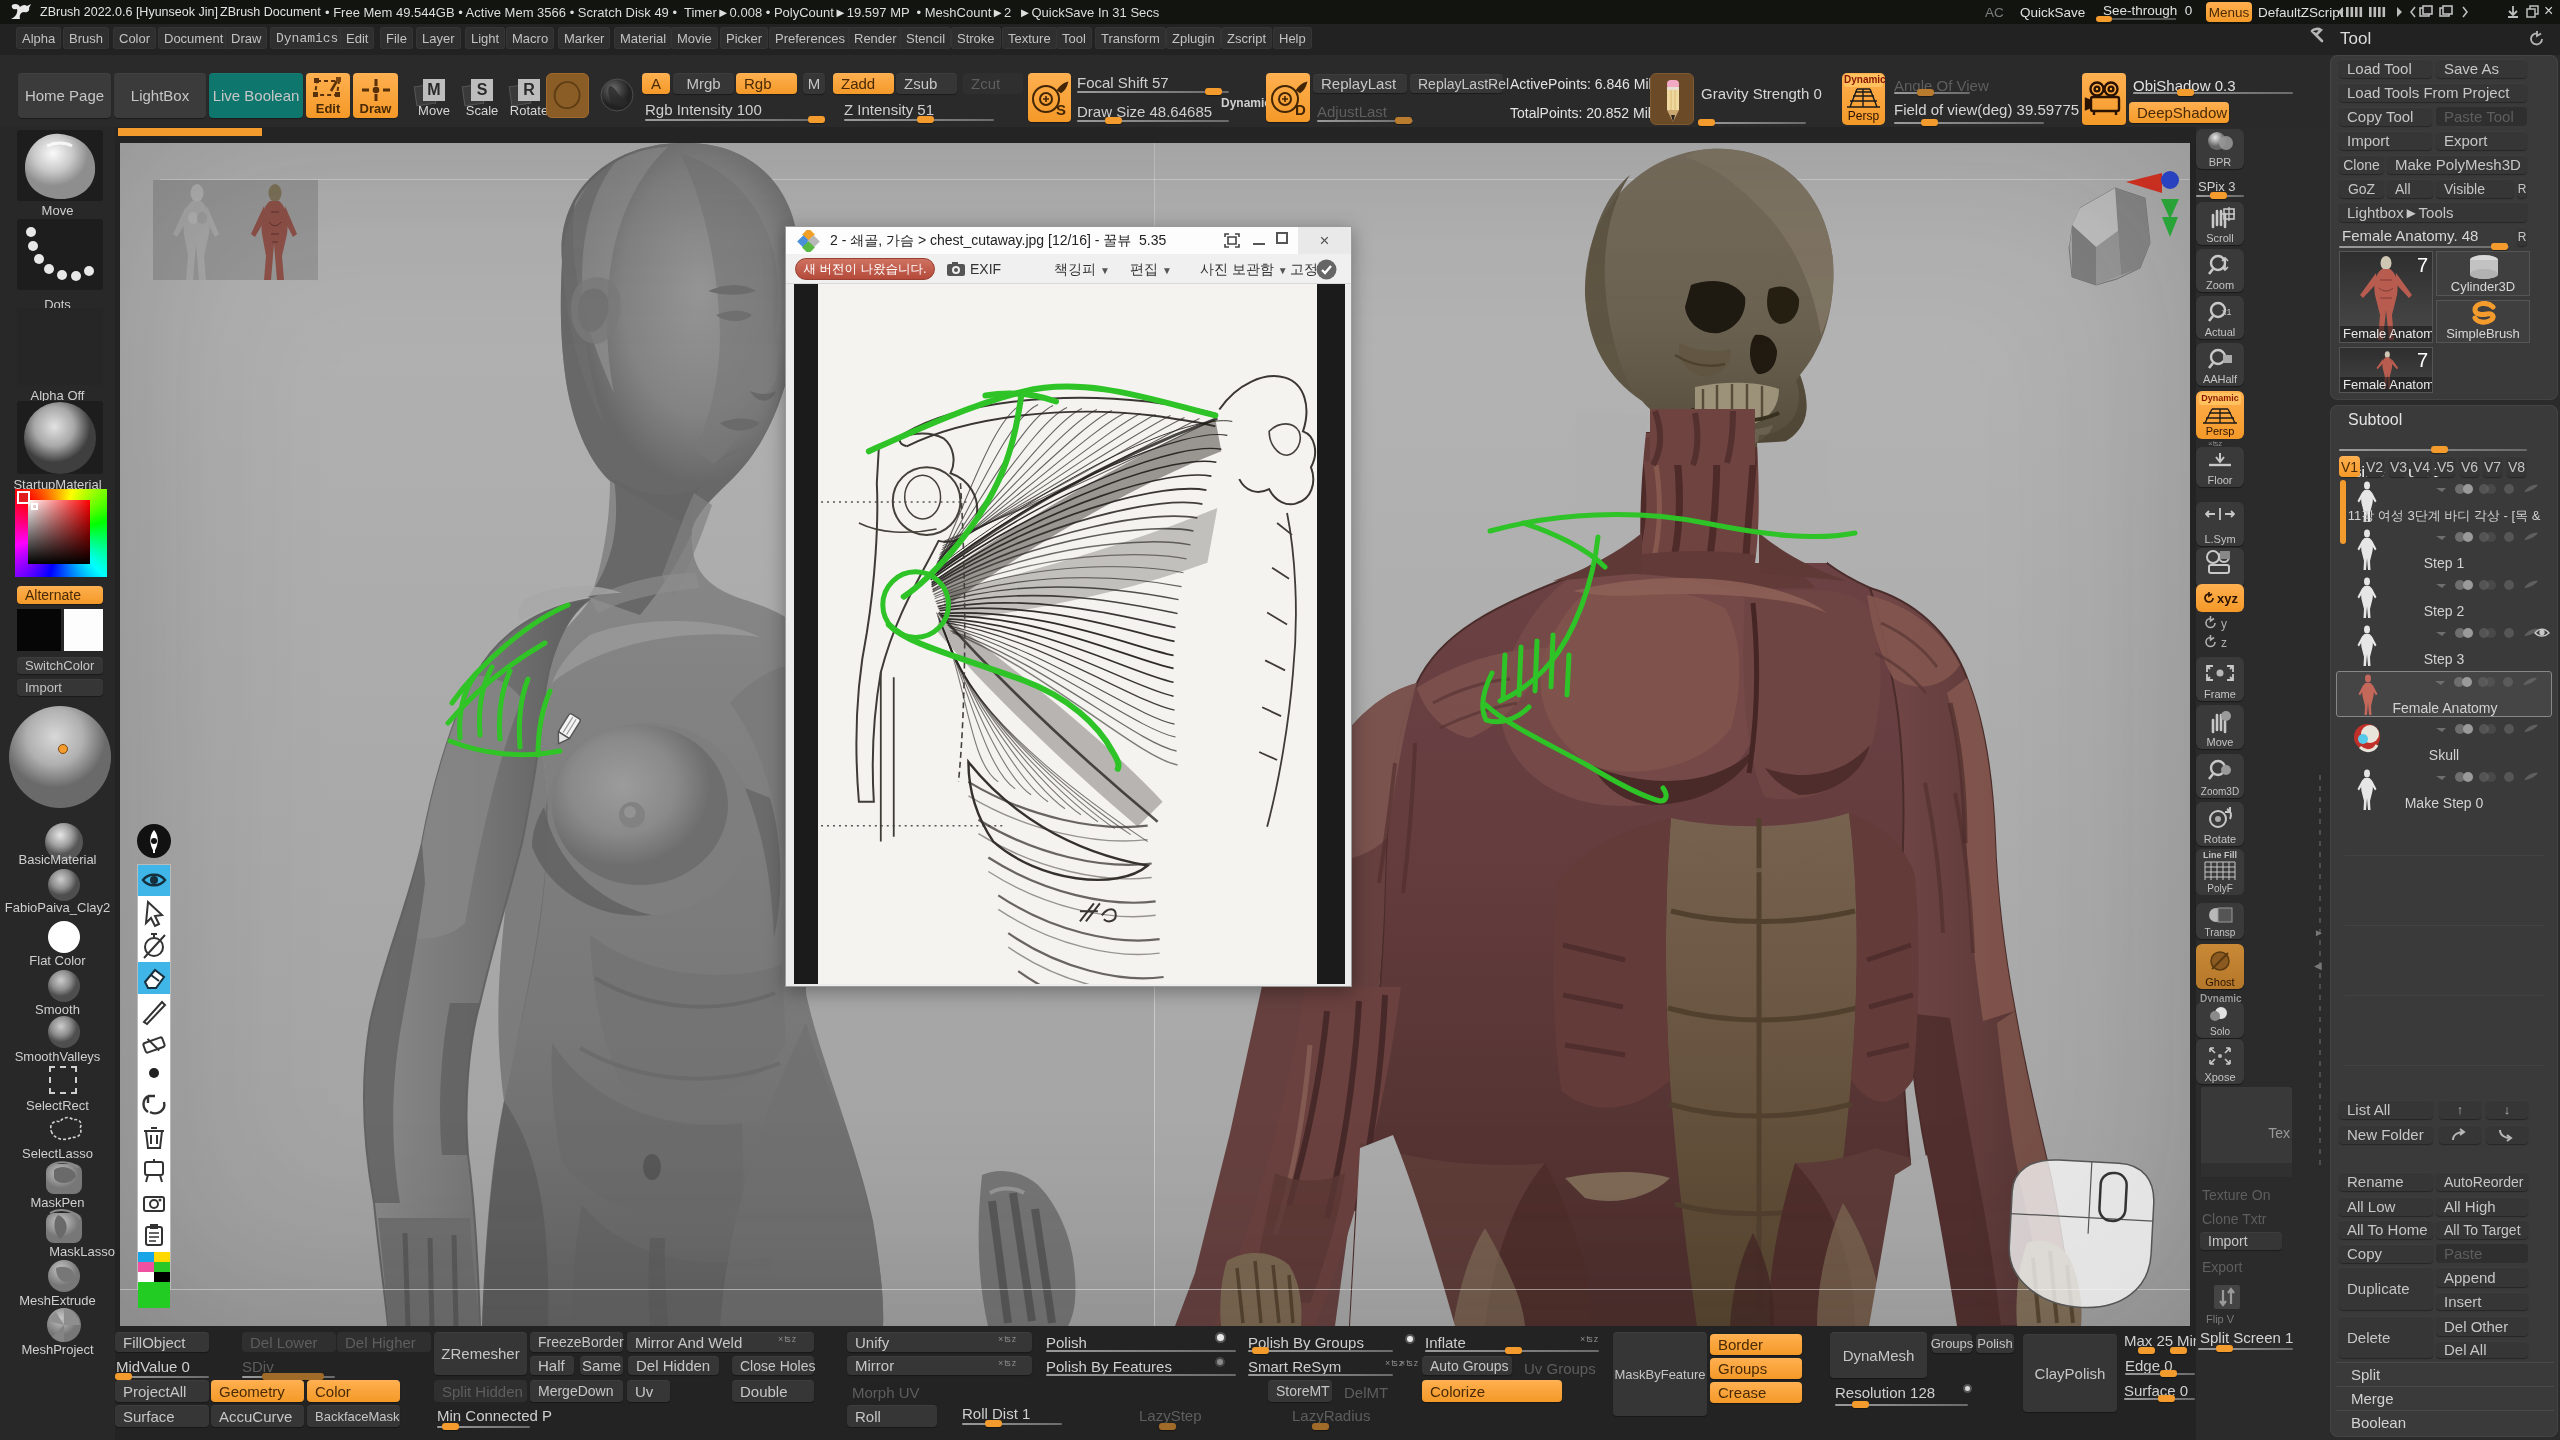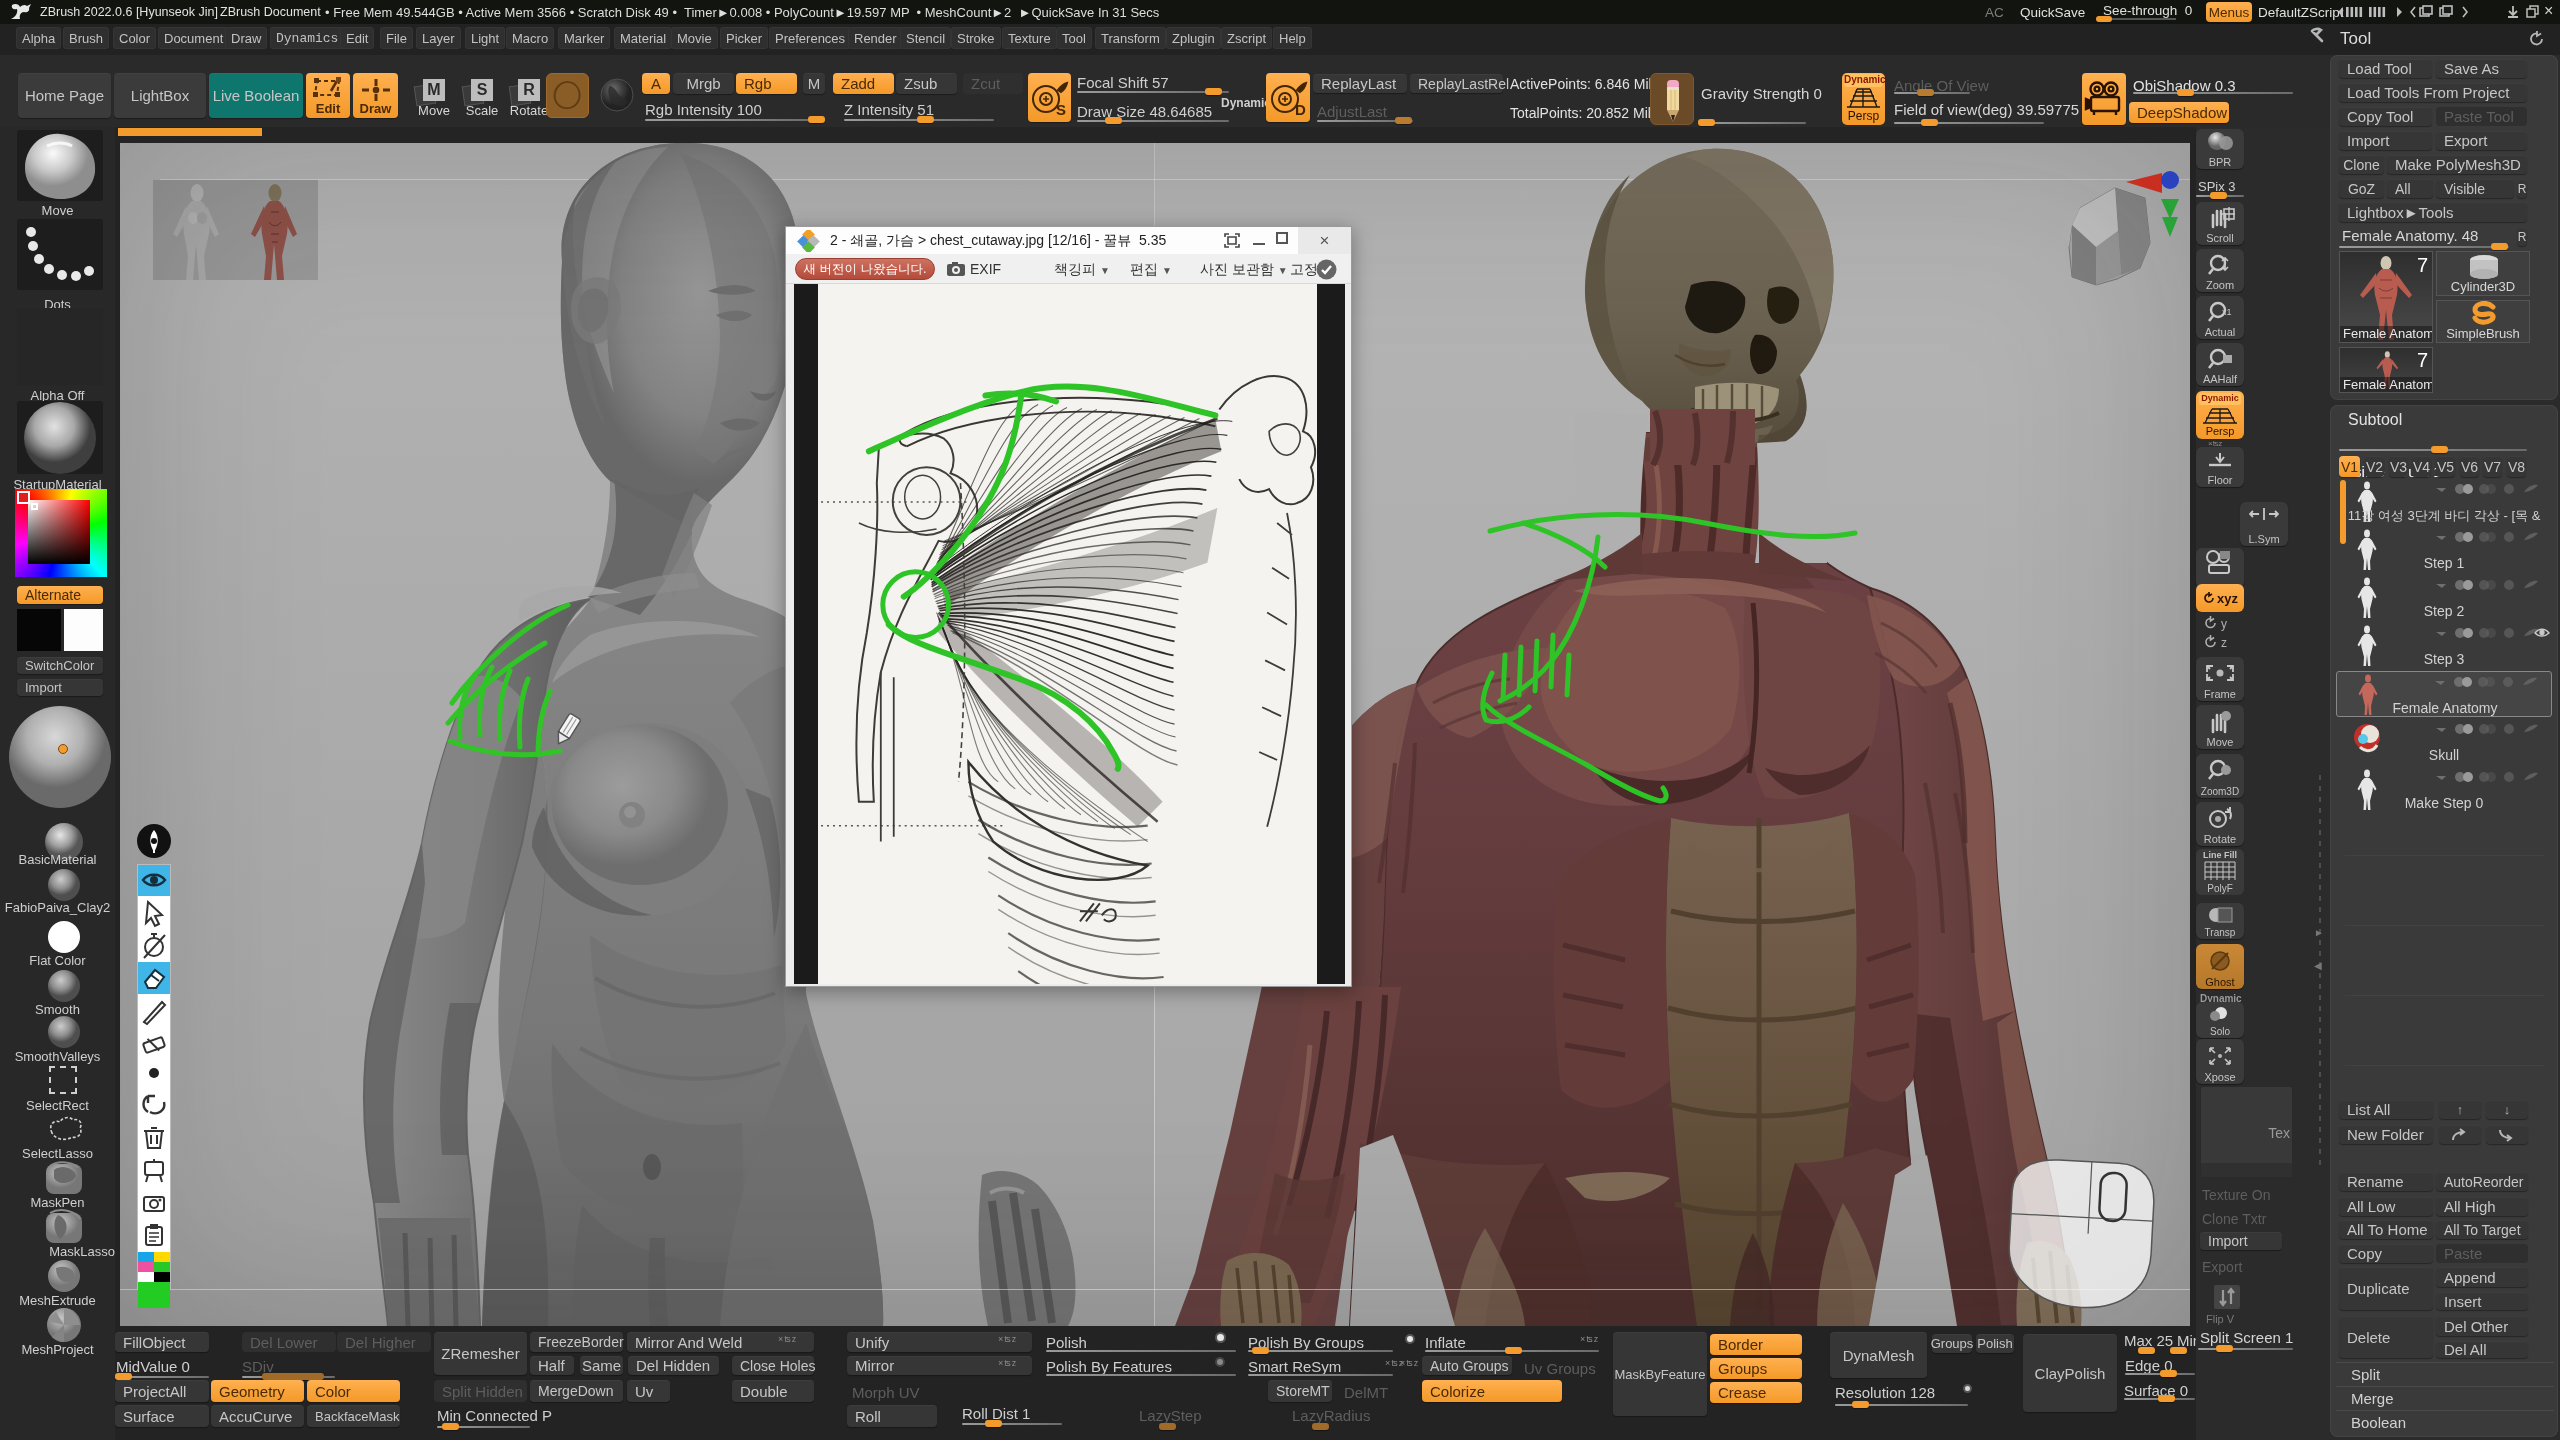--- a/index.html
+++ b/index.html
@@ -1052,21 +1052,21 @@
     <span class="txt" style="left:18px;top:384px;font-size:8px;color:#8a8a8a;">×ʦz</span>
     <div class="abs" style="left:6px;top:392px;width:48px;height:40px;background:#3a3a3a;border-radius:6px;box-shadow:0 1px 1px rgba(0,0,0,.4);">
       <div class="abs" style="left:0;top:2px;width:48px;height:24px;display:flex;align-items:center;justify-content:center;">
           <svg width="26" height="20" viewBox="0 0 26 20">
             <path d="M13 2 L13 10 M9 6 L13 11 L17 6" stroke="#c8c8c8" stroke-width="2" fill="none"></path>
             <path d="M2 14 L24 14" stroke="#c8c8c8" stroke-width="2.4"></path>
           </svg>
         </div>
       <div class="abs" style="left:0;bottom:1px;width:48px;text-align:center;font-size:11px;color:#c4c4c4;">Floor</div>
       </div>
-    <div class="abs" style="left:6px;top:447px;width:48px;height:44px;background:#3a3a3a;border-radius:6px;box-shadow:0 1px 1px rgba(0,0,0,.4);margin-left:44px;">
+    <div class="abs" style="left:6px;top:447px;width:48px;height:44px;background:#3a3a3a;border-radius:6px;box-shadow:0 1px 1px rgba(0,0,0,.4);">
       <div class="abs" style="left:0;top:2px;width:48px;height:24px;display:flex;align-items:center;justify-content:center;">
           <svg width="30" height="20" viewBox="0 0 30 20">
             <path d="M2 8 L10 8 M4 5 L1 8 L4 11 M28 8 L20 8 M26 5 L29 8 L26 11 M15 2 L15 14" stroke="#c8c8c8" stroke-width="1.8" fill="none" stroke-dasharray="none"></path>
           </svg>
         </div>
       <div class="abs" style="left:0;bottom:1px;width:48px;text-align:center;font-size:11px;color:#c4c4c4;">L.Sym</div>
       </div>
     <div class="abs" style="left:6px;top:493px;width:48px;height:40px;background:#3a3a3a;border-radius:6px;box-shadow:0 1px 1px rgba(0,0,0,.4);">
       <div class="abs" style="left:0;top:2px;width:48px;height:24px;display:flex;align-items:center;justify-content:center;">
           <svg width="34" height="30" viewBox="0 0 34 30">

